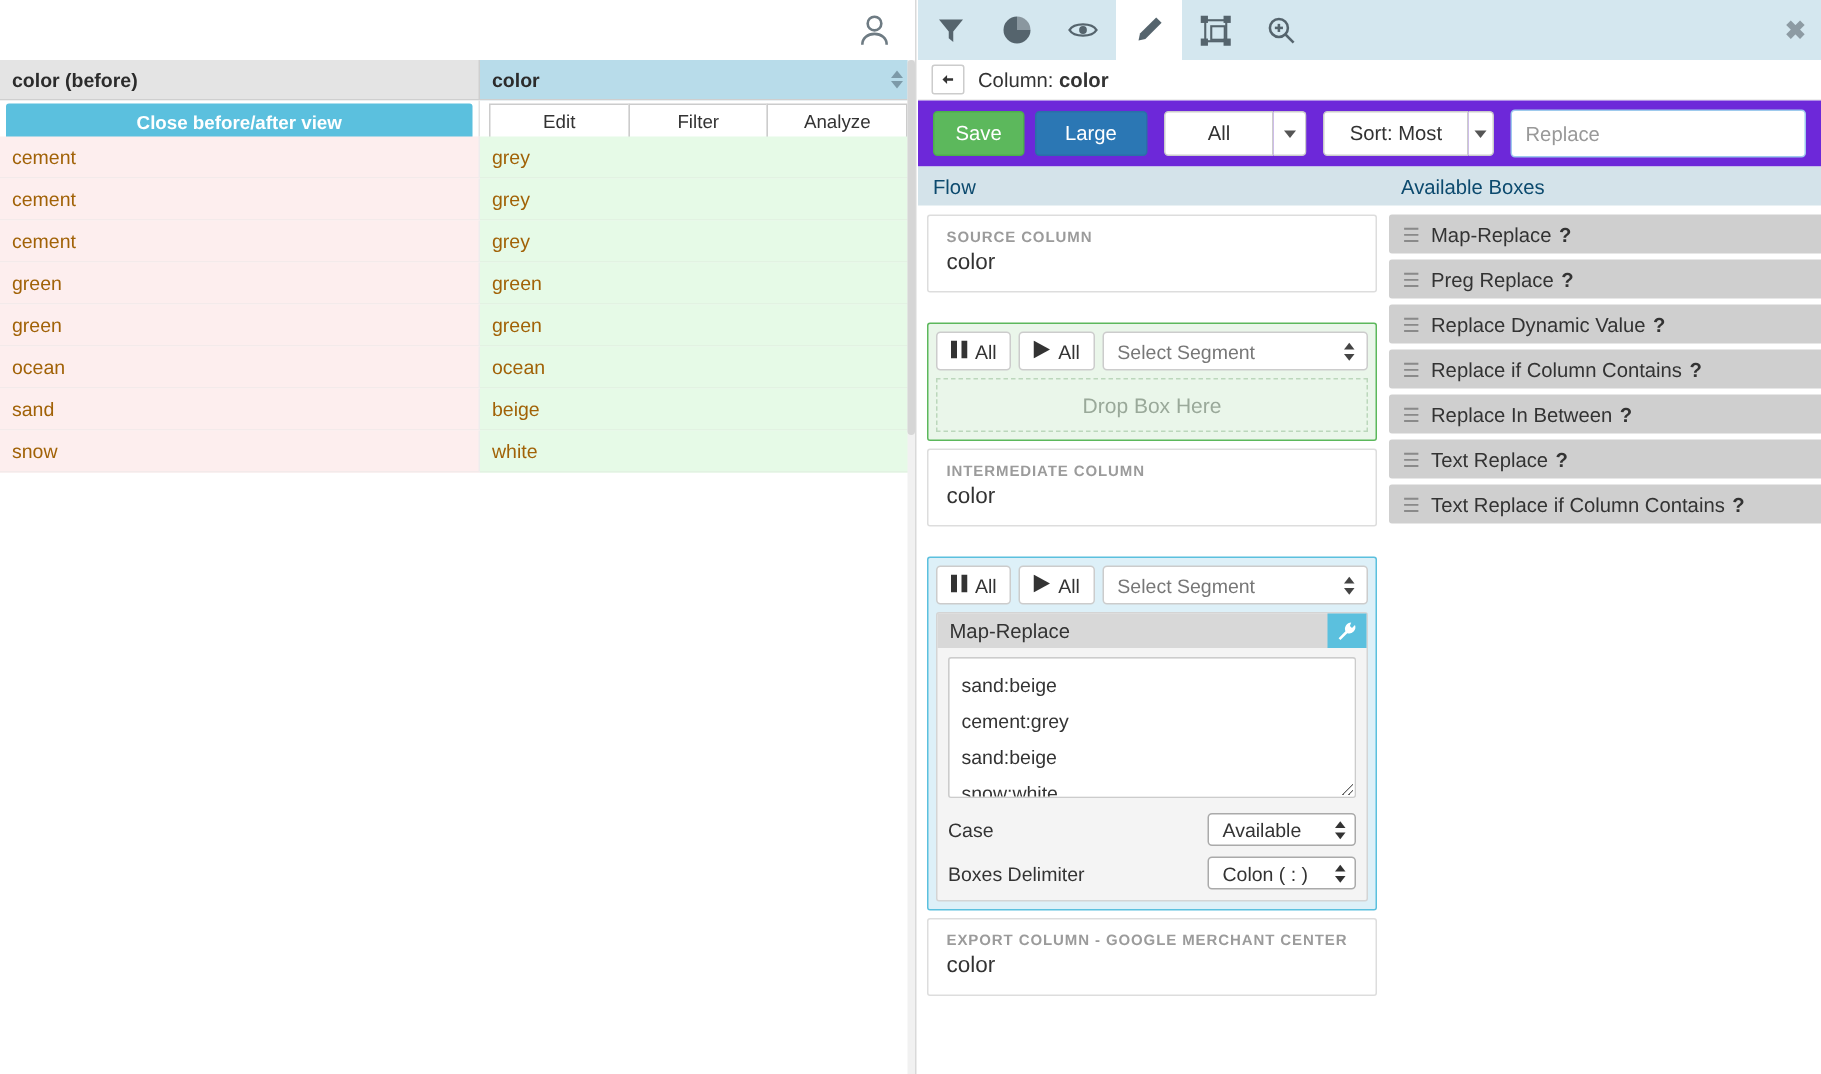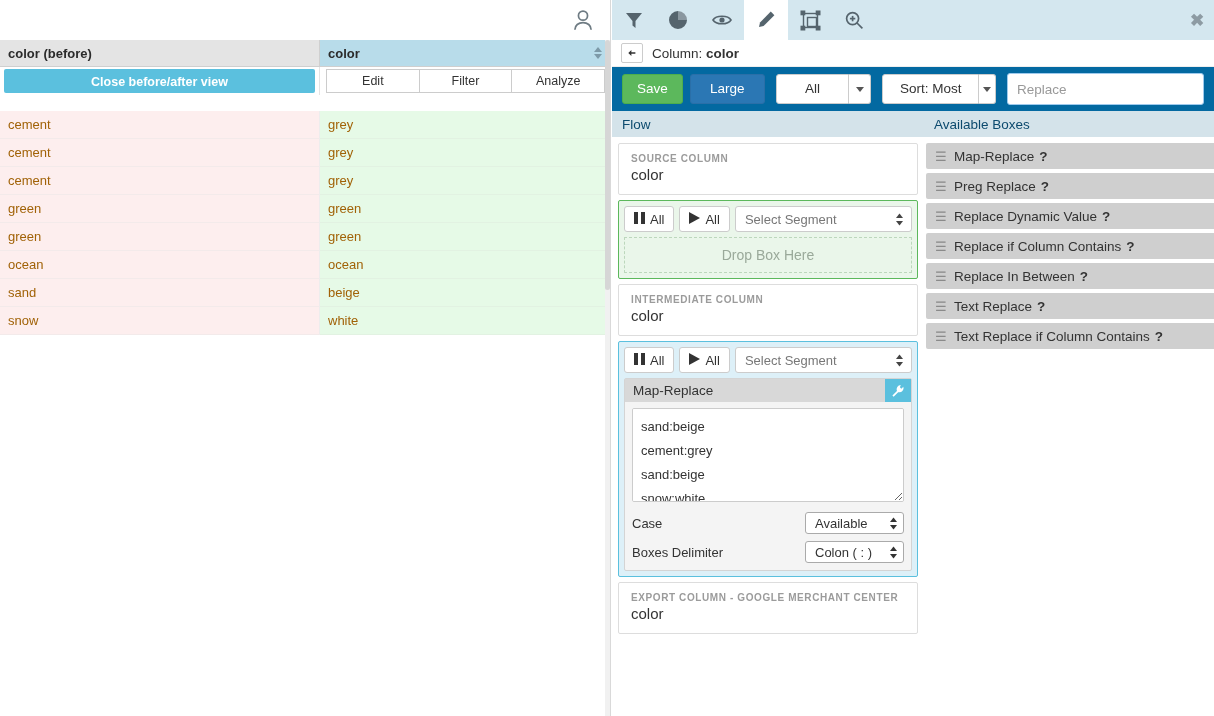--- a/index.html
+++ b/index.html
@@ -41,21 +41,21 @@
     display: flex; align-items: center;
     padding: 0 8px;
     font-weight: bold; font-size: 13px; color: #2b2b2b;
     height: 27px;
     border-bottom: 1px solid #cfcfcf;
   }
   .hdr-before { background: #e4e4e4; border-right: 1px solid #cfcfcf; }
   .hdr-after  { background: #b8dcea; justify-content: space-between; }
   .sort-arrows { display: block; width: 10px; height: 14px; }
 
-  .act-row { height: 44px; }
+  .act-row { height: 24px; }
   .act-before-cell {
     height: 28px; padding: 2px 4px;
     background: #ffffff; border-right: 1px solid #e3e3e3;
   }
   .close-view-btn {
     width: 100%; height: 24px;
     background: #5bc0de; color: #ffffff;
     border: none; border-radius: 2px;
     font-family: "Liberation Sans", sans-serif;
     font-size: 12.5px; font-weight: bold;
@@ -145,21 +145,21 @@
     margin-right: 9px;
   }
   #column-label { font-size: 13.5px; color: #333333; }
   #column-label b { font-weight: bold; }
 
   
   #action-toolbar {
     height: 44px;
     display: flex; align-items: center;
     padding: 0 10px 0 10px;
-    background: #0369a1;
+    background: #6d28d9;
     gap: 0;
   }
   .btn {
     height: 30px;
     border-radius: 3px;
     font-family: "Liberation Sans", sans-serif;
     font-size: 13.5px;
     cursor: pointer;
     border: 1px solid transparent;
     padding: 0 14px;
@@ -208,21 +208,21 @@
   
   #panel-body { display: flex; height: 555px; align-items: flex-start; }
   #flow-col { width: 312px; flex: 0 0 312px; padding: 6px 6px 0 6px; }
   #boxes-col { flex: 1 1 auto; padding: 6px 0 0 2px; }
 
   .flow-card {
     background: #ffffff;
     border: 1px solid #dddddd;
     border-radius: 2px;
     padding: 9px 12px 11px 12px;
-    margin-bottom: 5px;
+    margin-bottom: 20px;
   }
   .flow-card-label {
     font-size: 10px; font-weight: bold; letter-spacing: 0.6px;
     color: #9b9b9b; text-transform: uppercase;
     margin-bottom: 2px;
   }
   .flow-card-value { font-size: 15px; color: #333333; }
 
   .stage {
     border-radius: 2px;

